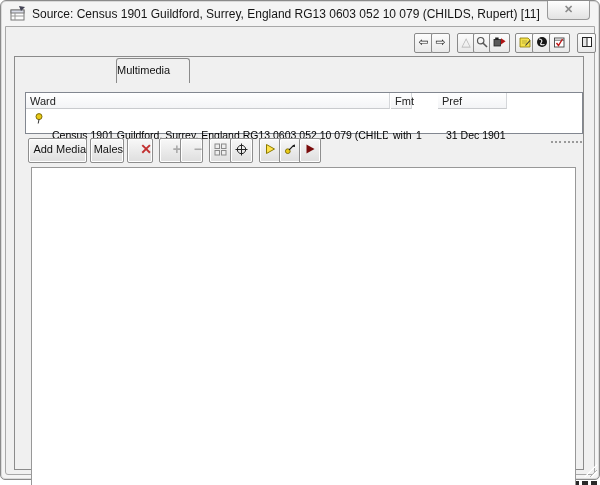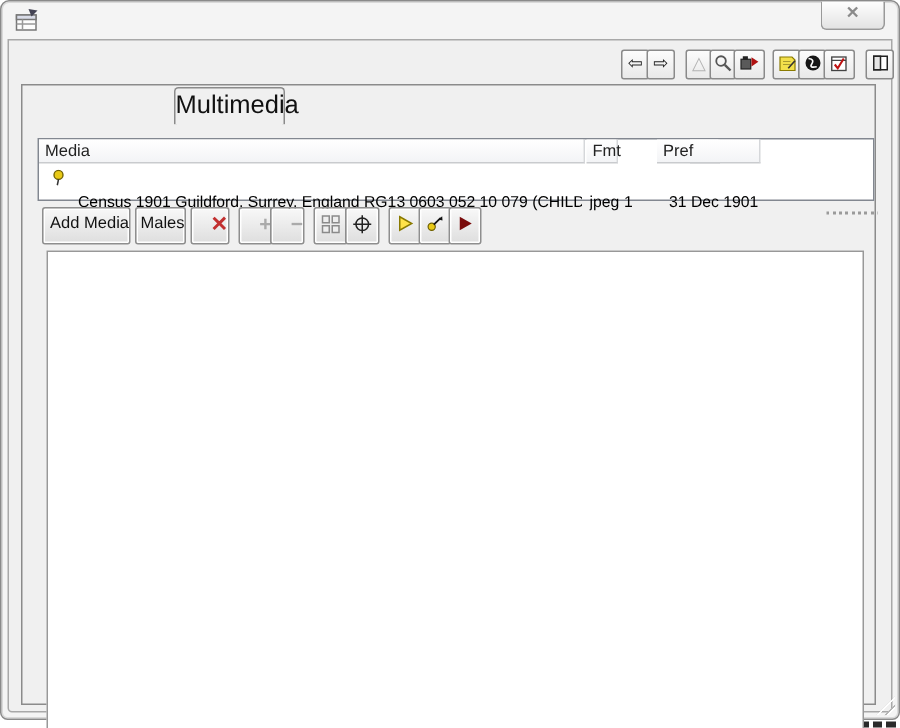--- a/index.html
+++ b/index.html
@@ -14,22 +14,22 @@
   #close-btn{position:absolute;right:9px;top:0px;width:41px;height:18px;border:1px solid #999;
     border-top:none;border-radius:0 0 4px 4px;background:linear-gradient(#fefefe,#e3e3e3);
     color:#8a8a8a;font-weight:bold;font-size:11px;text-align:center;line-height:17px;cursor:default;}
   #client{position:absolute;left:4px;right:4px;top:25px;bottom:4px;border:1px solid #a8a8a8;
     background:#f0f0f0;border-radius:0 0 3px 3px;}
   #grip{position:absolute;right:2px;bottom:2px;width:13px;height:13px;
     background:repeating-linear-gradient(135deg,transparent 0 3px,#b5b5b5 3px 4px,#fff 4px 5px);
     clip-path:polygon(100% 0,100% 100%,0 100%);}
   
   .tab{position:absolute;top:34px;height:19px;border:1px solid #8b8b8b;border-bottom:none;
-    border-radius:3px 3px 0 0;background:linear-gradient(#f8f8f8,#e6e6e6);font-size:17px;
-    color:#111;text-align:right;line-height:19px;z-index:1;}
+    border-radius:3px 3px 0 0;background:linear-gradient(#f8f8f8,#e6e6e6);font-size:11px;
+    color:#111;text-align:left;line-height:19px;z-index:1;}
   .tab.active{top:31px;height:24px;background:#f0f0f0;z-index:3;line-height:22px;}
   #panel{position:absolute;left:8px;right:10px;top:29px;height:412px;border:1px solid #8b8b8b;
     background:#f0f0f0;z-index:2;}
   
   .tbtn{position:absolute;top:6px;height:18px;border:1px solid #8a8a8a;border-radius:2px;
     background:linear-gradient(#fcfcfc,#e9e9e9);text-align:center;z-index:4;
     font-size:12px;line-height:16px;color:#222;padding:0;}
   .tbtn svg{display:block;margin:2px auto 0;}
   .tbtn.dis{color:#b3b3b3;}
   
@@ -75,20 +75,21 @@
 <div id="win">
 
   <div id="titlebar">
     <svg id="title-icon" viewBox="0 0 16 16">
       <rect x="1" y="4" width="13" height="10" fill="#fdfdfd" stroke="#777" stroke-width="1"></rect>
       <rect x="1" y="4" width="13" height="3" fill="#d9dce8" stroke="#777" stroke-width="1"></rect>
       <line x1="1" y1="10" x2="14" y2="10" stroke="#999"></line>
       <line x1="5" y1="7" x2="5" y2="14" stroke="#999"></line>
       <polygon points="9,0 15,1 11,5" fill="#445"></polygon>
     </svg>
+    <span id="title-text">Source: Census 1901 Guildford, Surrey, England RG13 0603 052 10 079 (CHILDS, Rupert) [11]</span>
     <div id="close-btn">✕</div>
   </div>
 
   <div id="client">
 
     <div class="tab" style="left:16px;width:44px;">Main</div>
     <div class="tab" style="left:62px;width:46px;">Notes</div>
     <div class="tab active" style="left:110px;width:72px;">Multimedia</div>
     <div class="tab" style="left:184px;width:36px;">All</div>
 
@@ -135,32 +136,32 @@
     <div class="tbtn" style="left:571px;width:17px;">
       <svg width="12" height="12" viewBox="0 0 12 12">
         <rect x="1.5" y="1.5" width="9" height="9" fill="#fff" stroke="#222" stroke-width="1"></rect>
         <rect x="1.5" y="1.5" width="4.5" height="9" fill="#e4e4e4" stroke="#222" stroke-width="1"></rect>
       </svg>
     </div>
 
     <div id="panel">
 
       <div id="medialist">
-        <div class="mlh" style="left:0;width:364px;">Media</div>
+        <div class="mlh" style="left:0;width:364px;">Ward</div>
         <div class="mlh" style="left:365px;width:21px;">Fmt</div>
         <div class="mlh" style="left:402px;width:20px;margin-left:32px;">Pref</div>
         <div class="mlh" style="left:412px;width:69px;">Pref</div>
 
         <div style="position:absolute;left:0;top:17px;width:556px;height:16px;">
           <svg style="position:absolute;left:8px;top:3px;" width="10" height="11" viewBox="0 0 10 11">
             <circle cx="5" cy="3.6" r="3" fill="#e8c916" stroke="#6f6000" stroke-width=".9"></circle>
             <line x1="5" y1="6.5" x2="4.2" y2="10.5" stroke="#333" stroke-width="1"></line>
           </svg>
           <span class="mlc" style="left:26px;width:336px;">Census 1901 Guildford, Surrey, England RG13 0603 052 10 079 (CHILDS, Rupert)</span>
-          <span class="mlc" style="left:367px;width:20px;">jpeg</span>
+          <span class="mlc" style="left:367px;width:20px;">with</span>
           <span class="mlc" style="left:390px;width:18px;">1</span>
           <span class="mlc" style="left:420px;width:64px;">31 Dec 1901</span>
           <span class="mlc" style="left:484px;width:70px;"></span>
         </div>
       </div>
 
       <div class="btn" style="left:13px;width:57px;">Add Media</div>
       <div class="btn" style="left:75px;width:32px;">Males</div>
       <div class="btn" style="left:112px;width:24px;color:#c23030;"><span class="big">✕</span></div>
 

